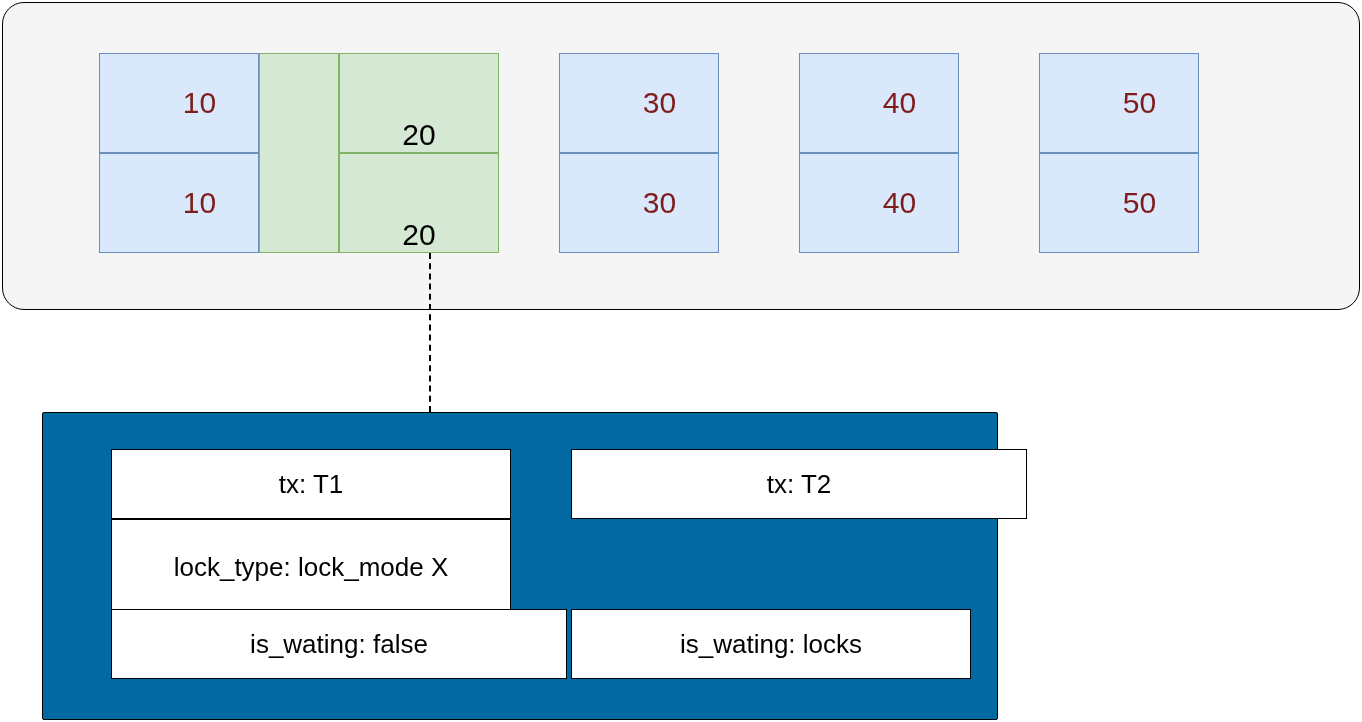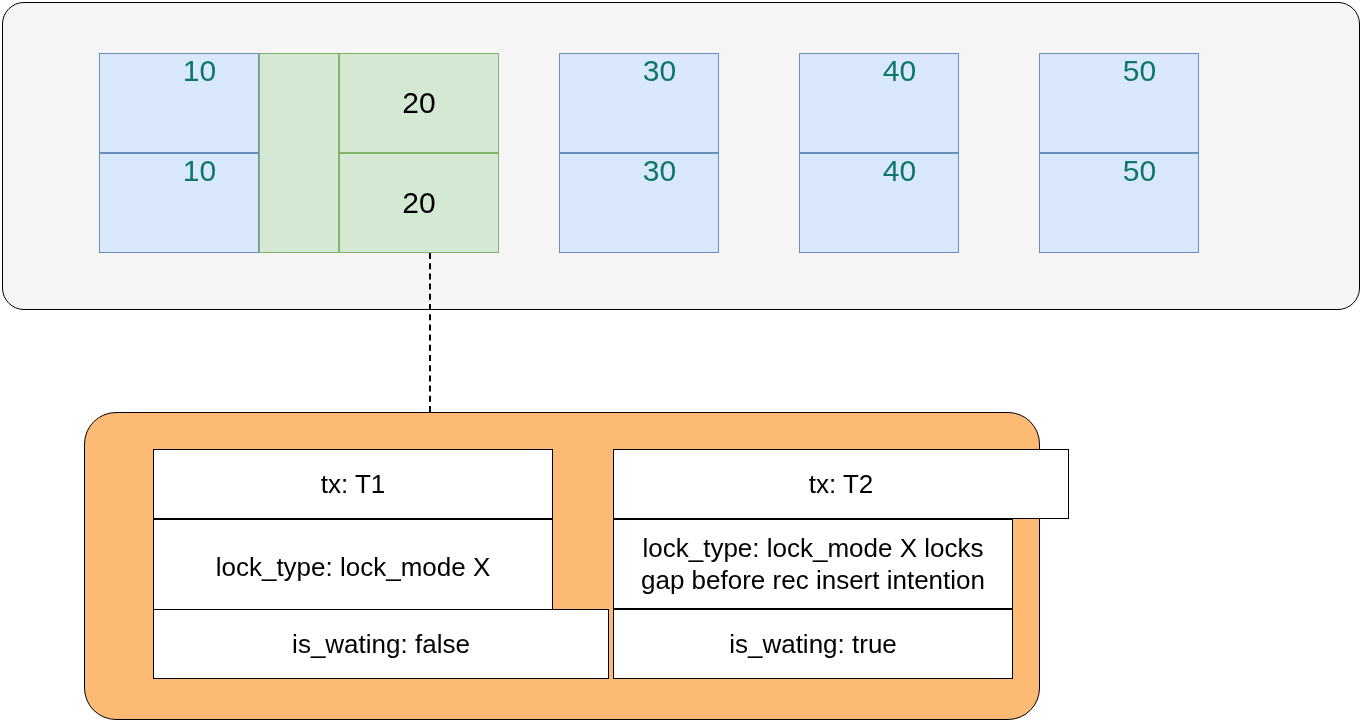--- a/index.html
+++ b/index.html
@@ -20,45 +20,45 @@
     height: 308px;
     background: #f5f5f5;
     border: 1.5px solid #000;
     border-radius: 22px;
   }
   .node-blue {
     position: absolute;
     background: #dae8fc;
     border: 1.5px solid #6c8ebf;
     display: flex;
+    align-items: center;
     justify-content: center;
     font-size: 30px;
-    color: #0f766e;
+    color: #7f1d1d;
     padding-left: 41px;
   }
   .node-green {
     position: absolute;
     background: #d5e8d4;
     border: 1.5px solid #82b366;
     display: flex;
-    align-items: center;
+    align-items: flex-end;
     justify-content: center;
     font-size: 30px;
     color: #000;
   }
   .bottom-container {
     position: absolute;
     left: 42px;
     top: 412px;
     width: 956px;
     height: 308px;
-    background: #fdba74;
+    background: #0369a1;
     border: 1.5px solid #000;
-    border-radius: 32px;
-    margin-left: 42px;
+    border-radius: 2px;
   }
   .lock-box {
     position: absolute;
     background: #ffffff;
     border: 1.5px solid #000;
     display: flex;
     align-items: center;
     justify-content: center;
     font-size: 26px;
     color: #000;
@@ -127,20 +127,17 @@
   <div class="lock-box" style="left:68px; top:106px; width:400px; height:96px;">
     <span>lock_type: lock_mode X</span>
   </div>
   <div class="lock-box" style="left:68px; top:196px; width:456px; height:70px;">
     <span>is_wating: false</span>
   </div>
 
   <div class="lock-box" style="left:528px; top:36px; width:456px; height:70px;">
     <span>tx: T2</span>
   </div>
-  <div class="lock-box" style="left:528px; top:106px; width:400px; height:90px;">
-    <span>lock_type: lock_mode X locks gap before rec insert intention</span>
-  </div>
   <div class="lock-box" style="left:528px; top:196px; width:400px; height:70px;">
-    <span>is_wating: true</span>
+    <span>is_wating: locks</span>
   </div>
 
 </div>
 
 </body></html>

